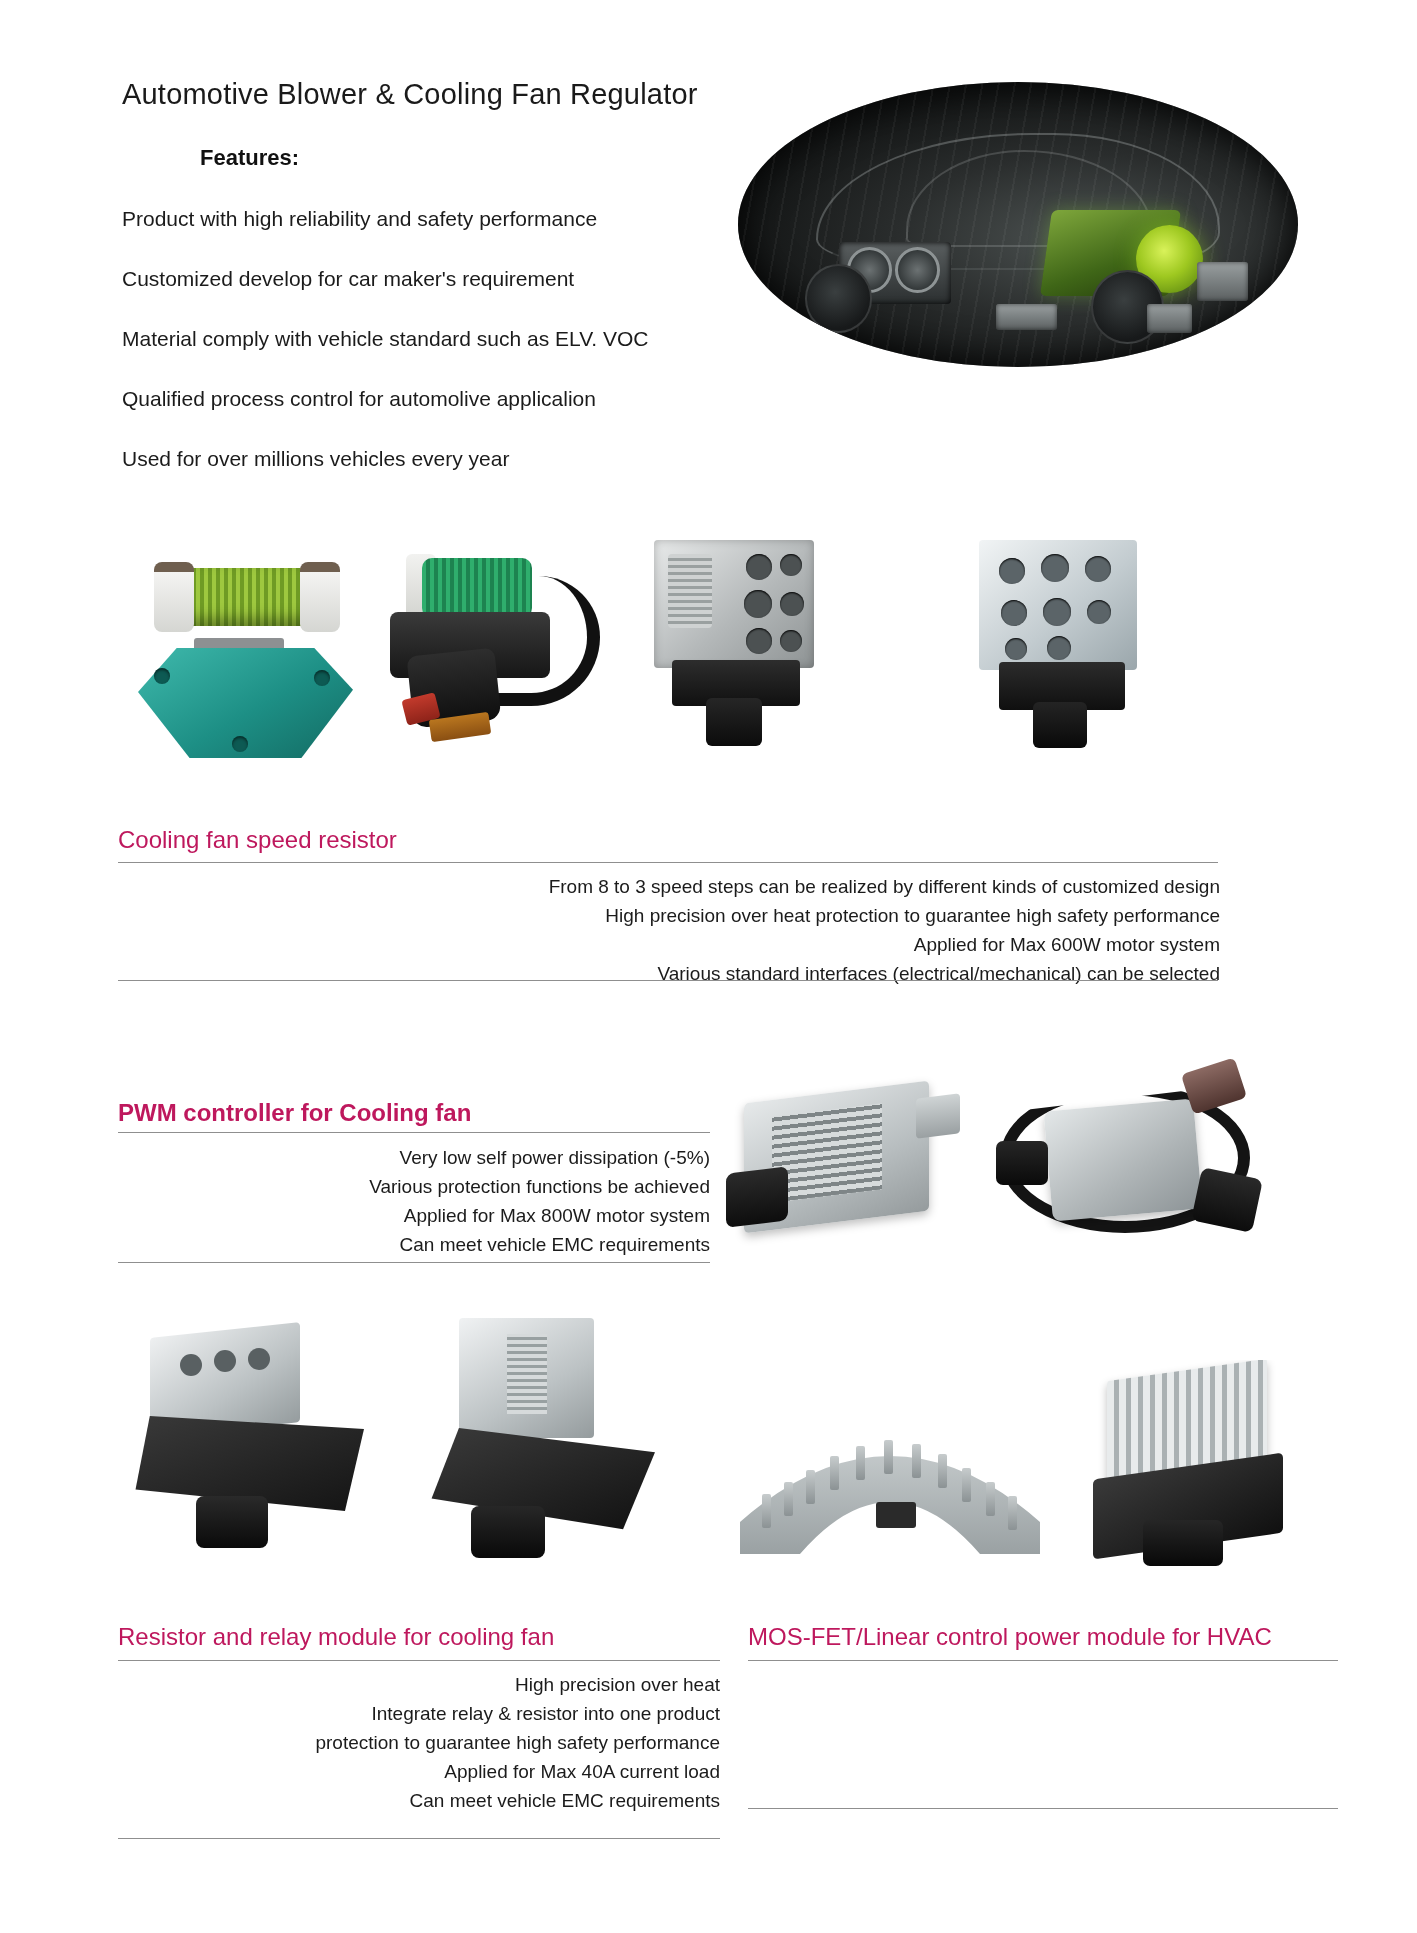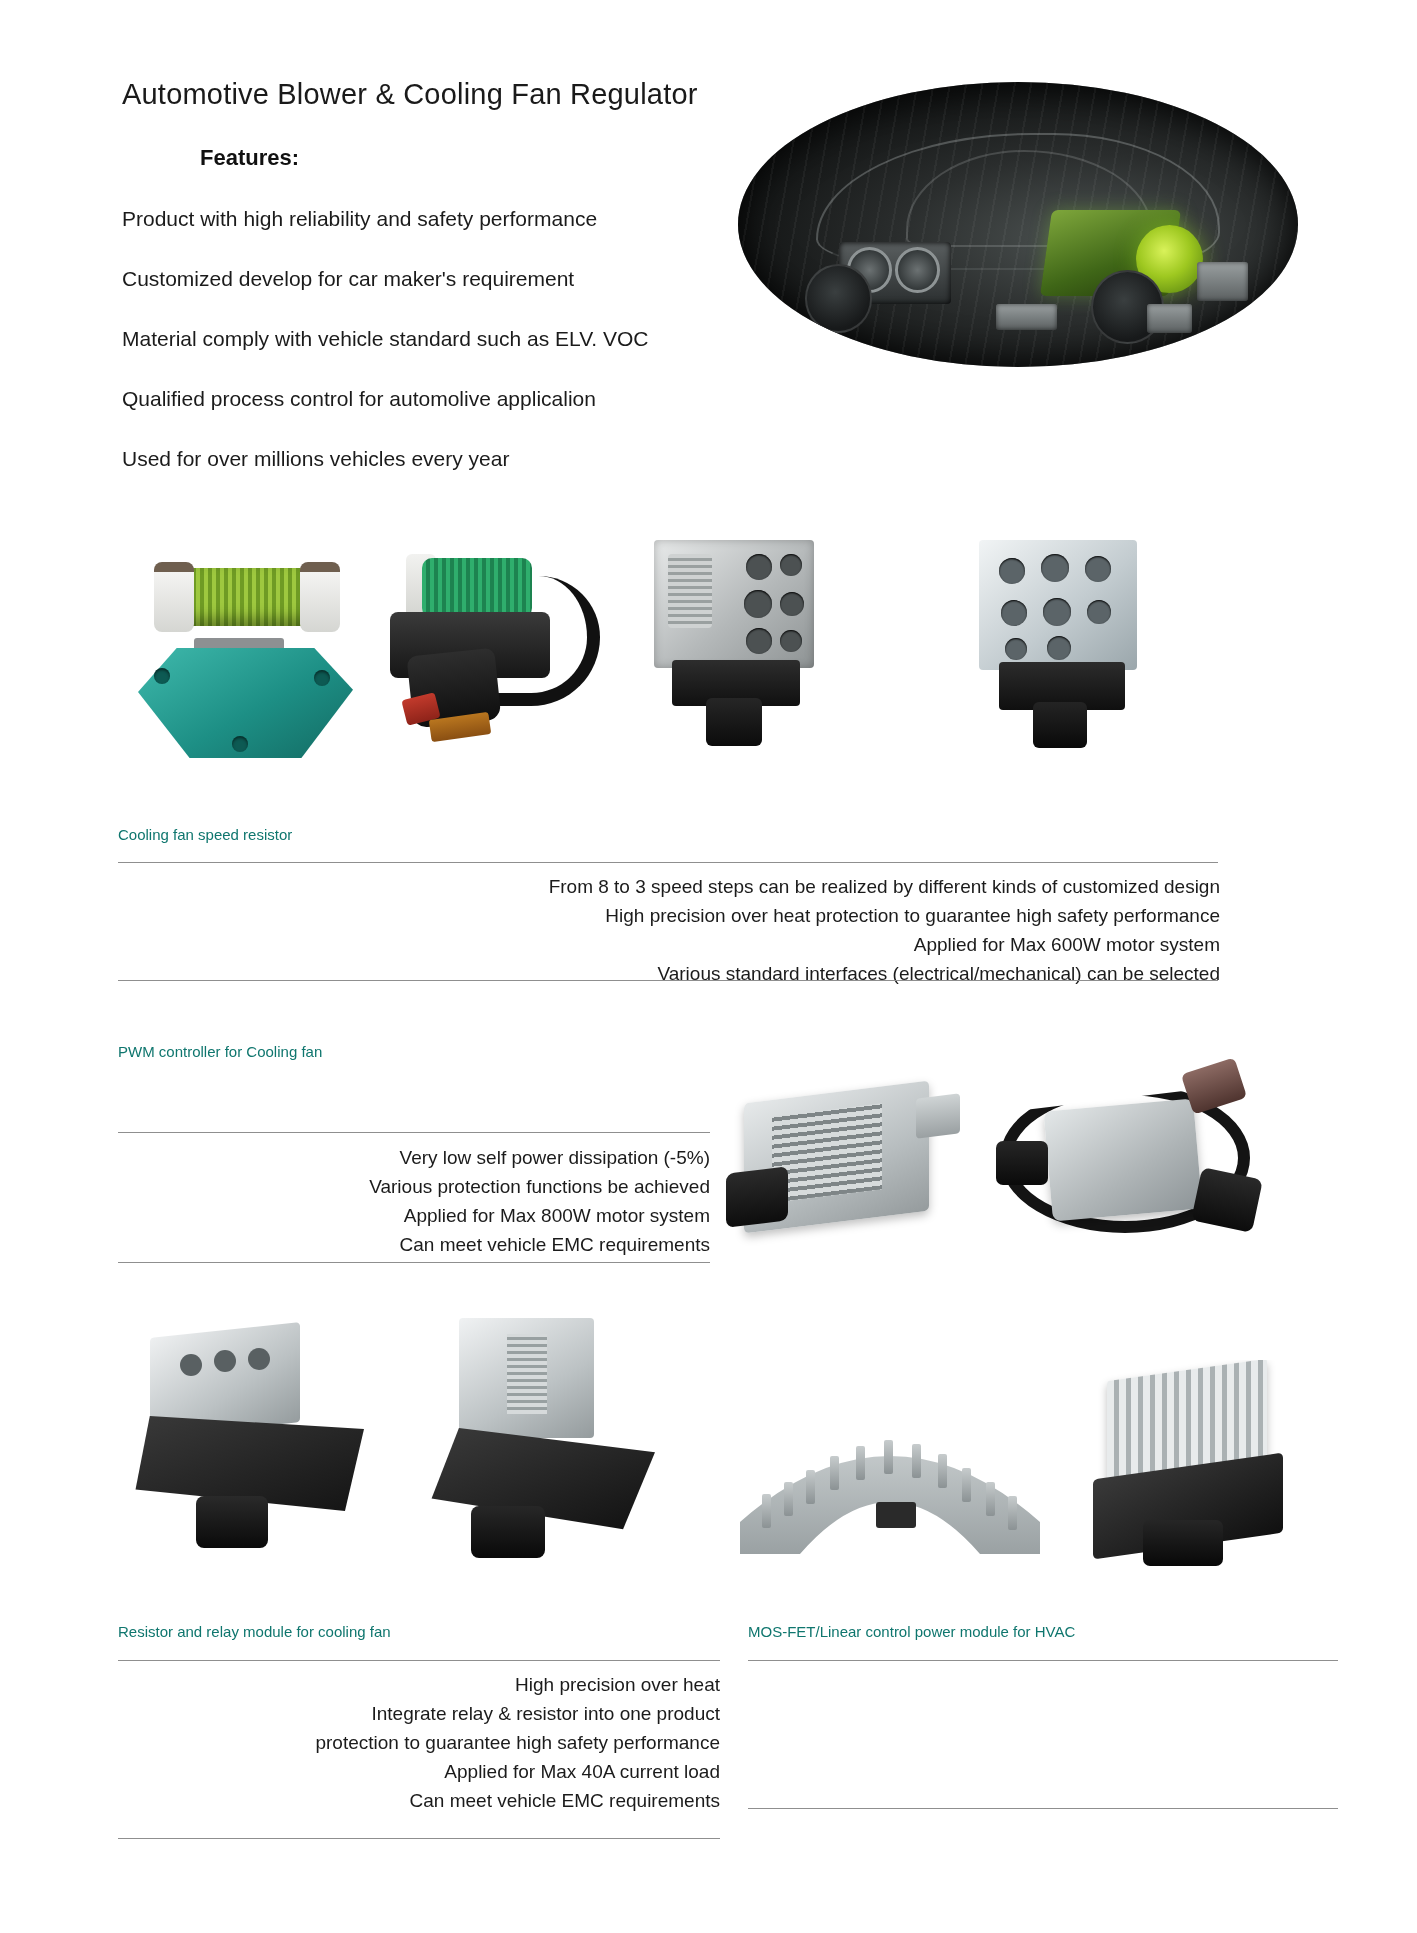--- a/index.html
+++ b/index.html
@@ -389,22 +389,22 @@
     border-radius: 5px;
   }
   .p10 .plug {
     position: absolute; left: 58px; top: 160px; width: 80px; height: 46px;
     background: linear-gradient(#262626, #080808); border-radius: 7px;
   }
 
   
   .section-title {
     position: absolute;
-    font-size: 15px;
-    color: #0f766e;
+    font-size: 24px;
+    color: #be185d;
     white-space: nowrap;
   }
   .rule {
     position: absolute;
     height: 1px;
     background: #8f8f8f;
   }
   .bullets {
     position: absolute;
     text-align: right;
@@ -413,21 +413,21 @@
     color: #1b1b1b;
   }
 
   
   #sec1-title { left: 118px; top: 826px; }
   #sec1-rule-top { left: 118px; top: 862px; width: 1100px; }
   #sec1-bullets { left: 320px; top: 872px; width: 900px; }
   #sec1-rule-bottom { left: 118px; top: 980px; width: 1100px; }
 
   
-  #sec2-title { left: 118px; top: 1043px; }
+  #sec2-title { left: 118px; top: 1099px; font-weight: bold; }
   #sec2-rule-top { left: 118px; top: 1132px; width: 592px; }
   #sec2-bullets { left: 150px; top: 1143px; width: 560px; }
   #sec2-rule-bottom { left: 118px; top: 1262px; width: 592px; }
 
   
   #sec3-title { left: 118px; top: 1623px; }
   #sec3-rule-top { left: 118px; top: 1660px; width: 602px; }
   #sec3-bullets { left: 118px; top: 1670px; width: 602px; }
   #sec3-rule-bottom { left: 118px; top: 1838px; width: 602px; }
 

